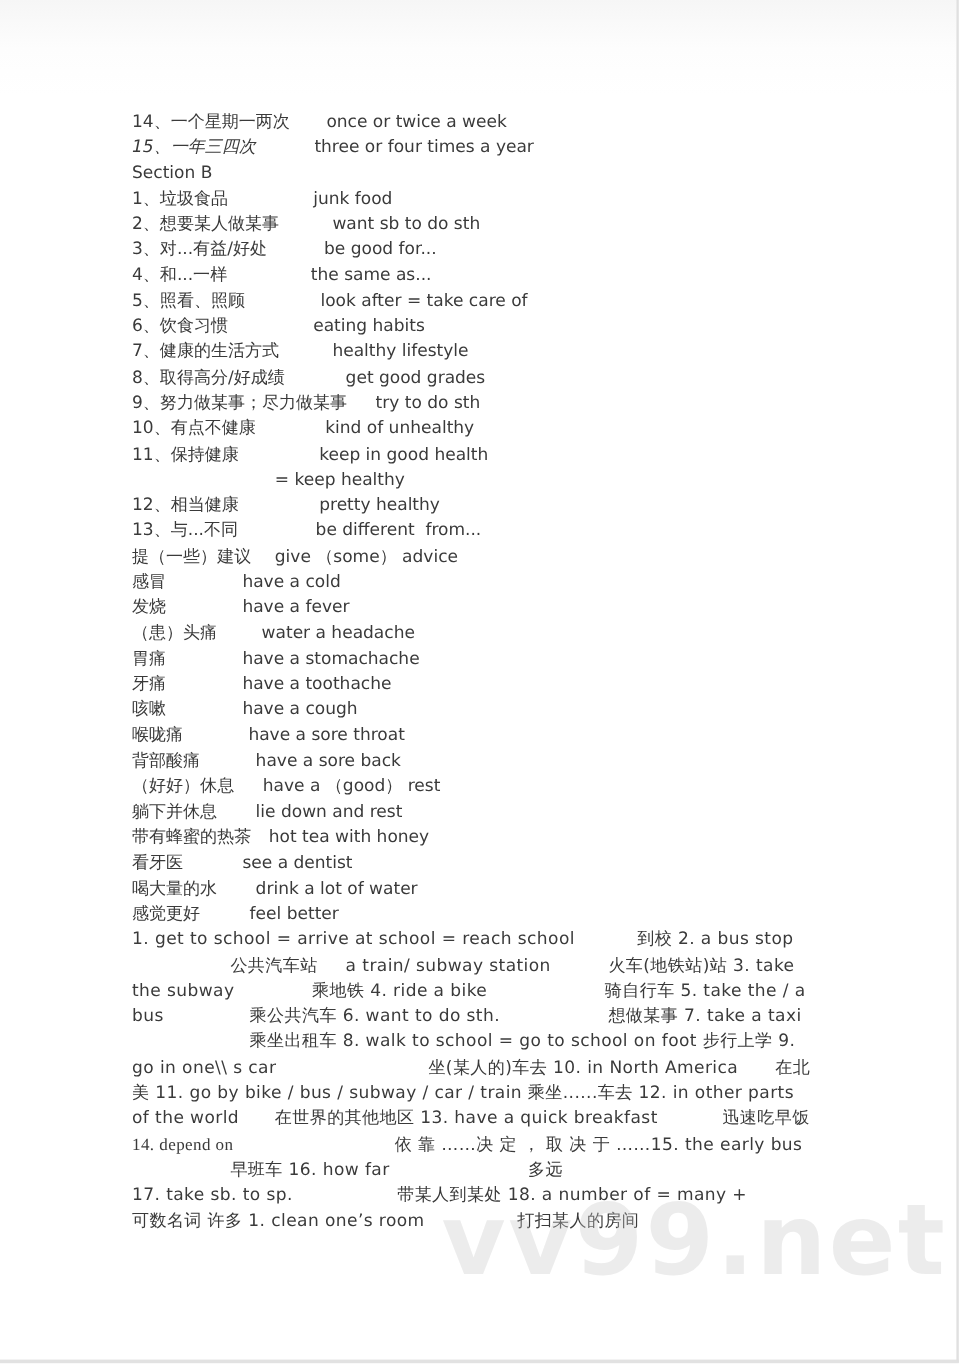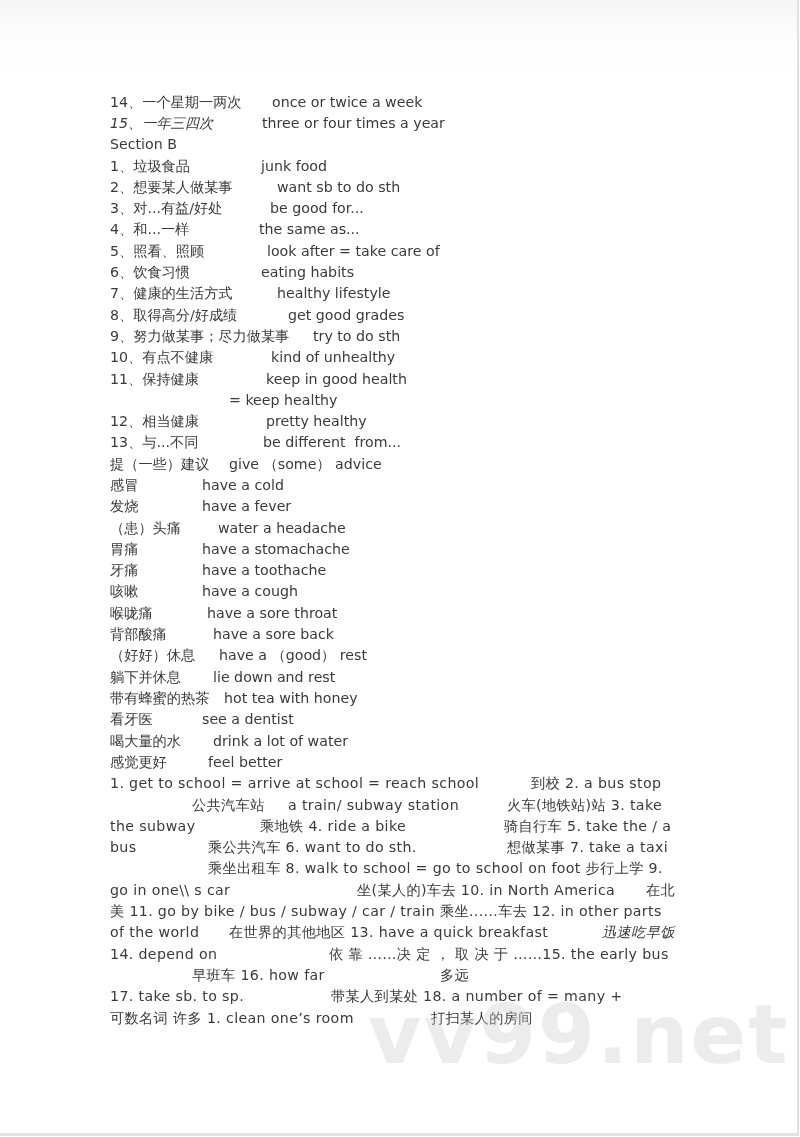--- a/index.html
+++ b/index.html
@@ -68,20 +68,20 @@
       <div class="line vocab" style="top: 752px;"><span class="seg" style="left: 110px;">感觉更好</span><span class="seg" style="left: 208px;">feel better</span></div>
     </div>
   <div id="para">
       <div class="line para" style="top: 773px;"><span class="seg" style="left: 110px;">1. get to school = arrive at school = reach school</span><span class="seg" style="left: 531px;">到校 2. a bus stop</span></div>
       <div class="line para" style="top: 795px;"><span class="seg" style="left: 192px;">公共汽车站</span><span class="seg" style="left: 288px;">a train/ subway station</span><span class="seg" style="left: 507px;">火车(地铁站)站 3. take</span></div>
       <div class="line para" style="top: 816px;"><span class="seg" style="left: 110px;">the subway</span><span class="seg" style="left: 260px;">乘地铁 4. ride a bike</span><span class="seg" style="left: 504px;">骑自行车 5. take the / a</span></div>
       <div class="line para" style="top: 837px;"><span class="seg" style="left: 110px;">bus</span><span class="seg" style="left: 208px;">乘公共汽车 6. want to do sth.</span><span class="seg" style="left: 507px;">想做某事 7. take a taxi</span></div>
       <div class="line para" style="top: 858px;"><span class="seg" style="left: 208px;">乘坐出租车 8. walk to school = go to school on foot 步行上学 9.</span></div>
       <div class="line para" style="top: 880px;"><span class="seg" style="left: 110px;">go in one\\ s car</span><span class="seg" style="left: 313px; margin-left: 44px;">坐(某人的)车去 10. in North America</span><span class="seg" style="left: 646px;">在北</span></div>
       <div class="line para" style="top: 901px;"><span class="seg" style="left: 110px;">美 11. go by bike / bus / subway / car / train 乘坐......车去 12. in other parts</span></div>
-      <div class="line para" style="top: 922px;"><span class="seg" style="left: 110px;">of the world</span><span class="seg" style="left: 229px;">在世界的其他地区 13. have a quick breakfast</span><span class="seg" style="left: 602px; font-style: italic;">迅速吃早饭</span></div>
-      <div class="line para" style="top: 944px;"><span class="seg" style="left: 110px;">14. depend on</span><span class="seg" style="left: 329px;">依 靠 ……决 定 ， 取 决 于 ……15. the early bus</span></div>
+      <div class="line para" style="top: 922px;"><span class="seg" style="left: 110px;">of the world</span><span class="seg" style="left: 229px;">在世界的其他地区 13. have a quick breakfast</span><span class="seg" style="left: 602px;">迅速吃早饭</span></div>
+      <div class="line para" style="top: 944px;"><span class="seg" style="left: 110px; font-family: Liberation Serif, serif;">14. depend on</span><span class="seg" style="left: 329px;">依 靠 ……决 定 ， 取 决 于 ……15. the early bus</span></div>
       <div class="line para" style="top: 965px;"><span class="seg" style="left: 192px;">早班车 16. how far</span><span class="seg" style="left: 440px;">多远</span></div>
       <div class="line para" style="top: 986px;"><span class="seg" style="left: 110px;">17. take sb. to sp.</span><span class="seg" style="left: 331px;">带某人到某处 18. a number of = many +</span></div>
       <div class="line para" style="top: 1008px;"><span class="seg" style="left: 110px;">可数名词 许多 1. clean one’s room</span><span class="seg" style="left: 431px;">打扫某人的房间</span></div>
     </div>
   <div class="watermark">vv99.net</div>
 </div>
 
 </body></html>

